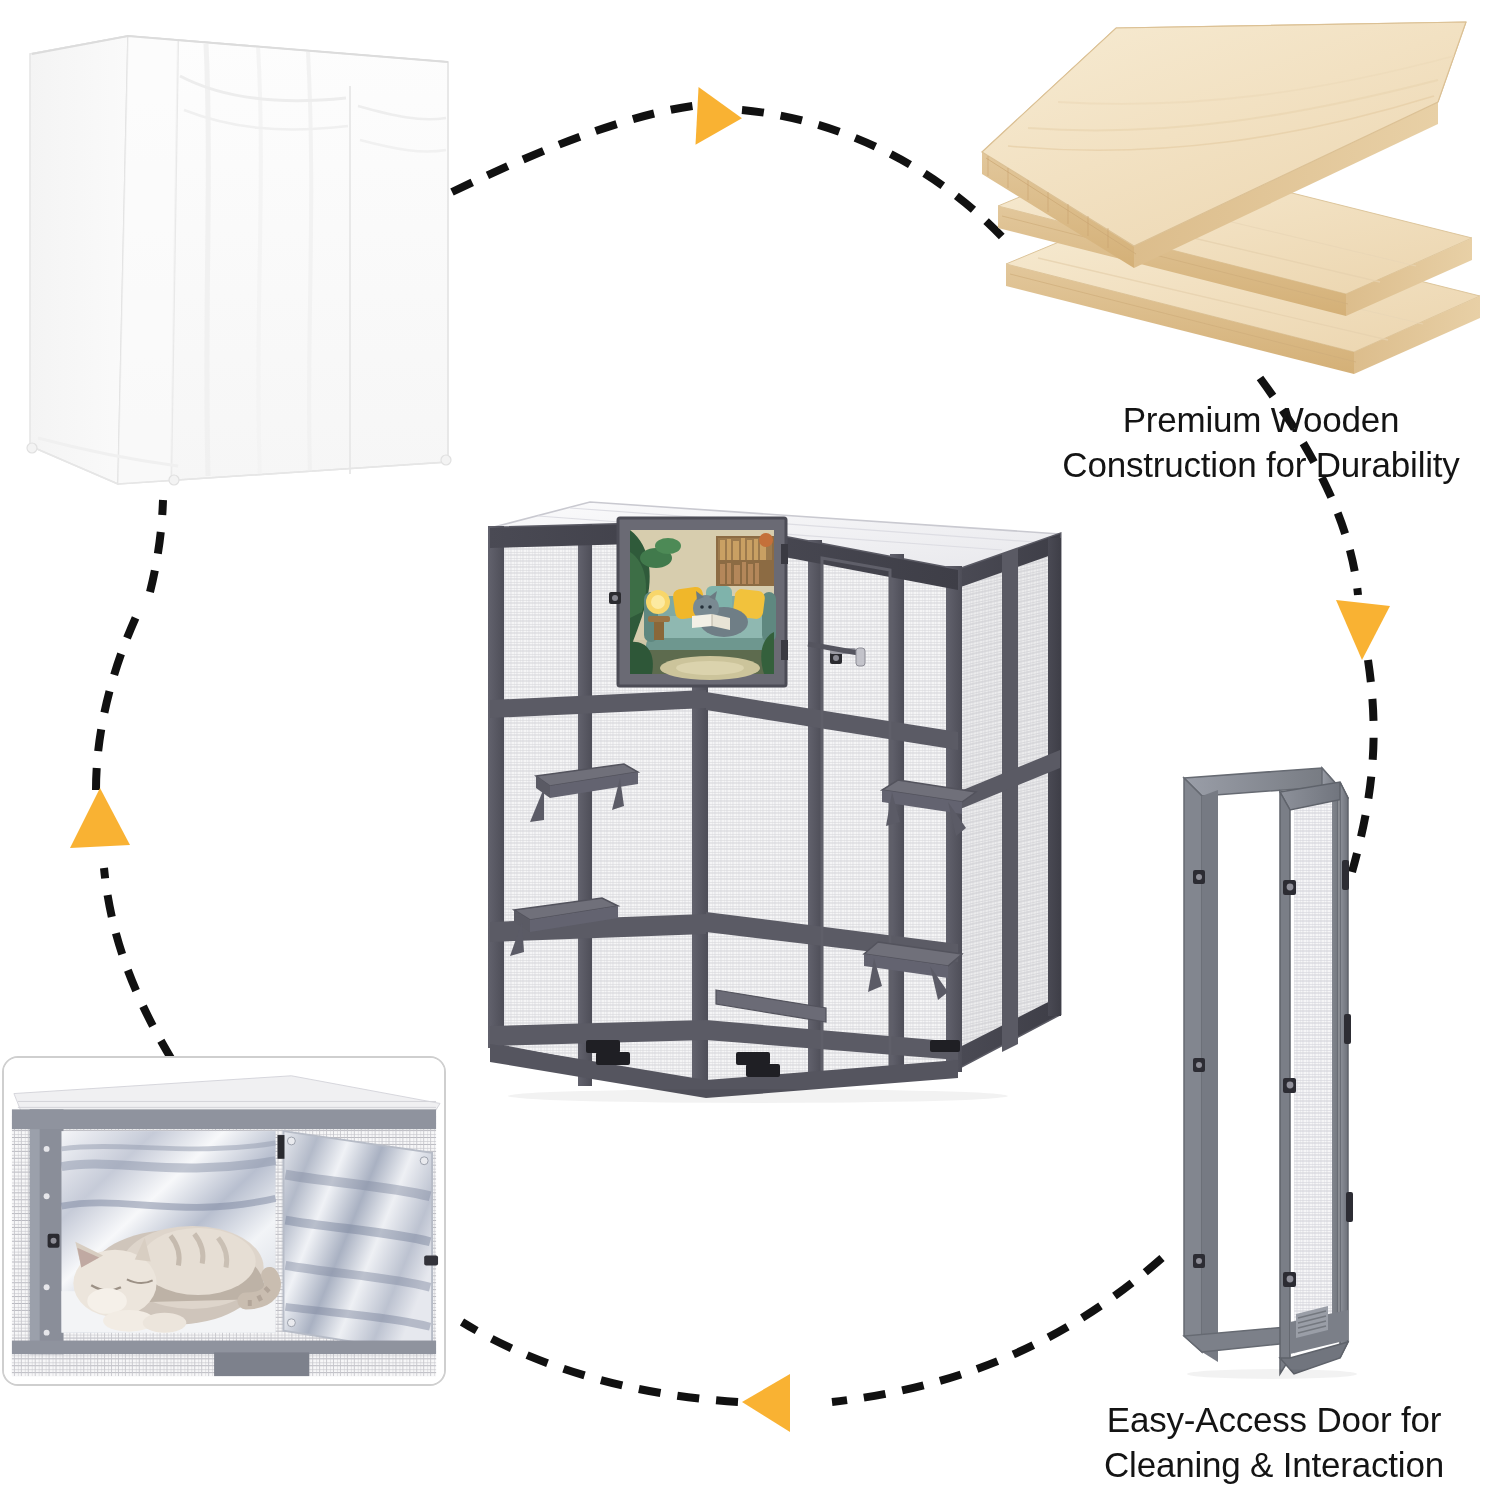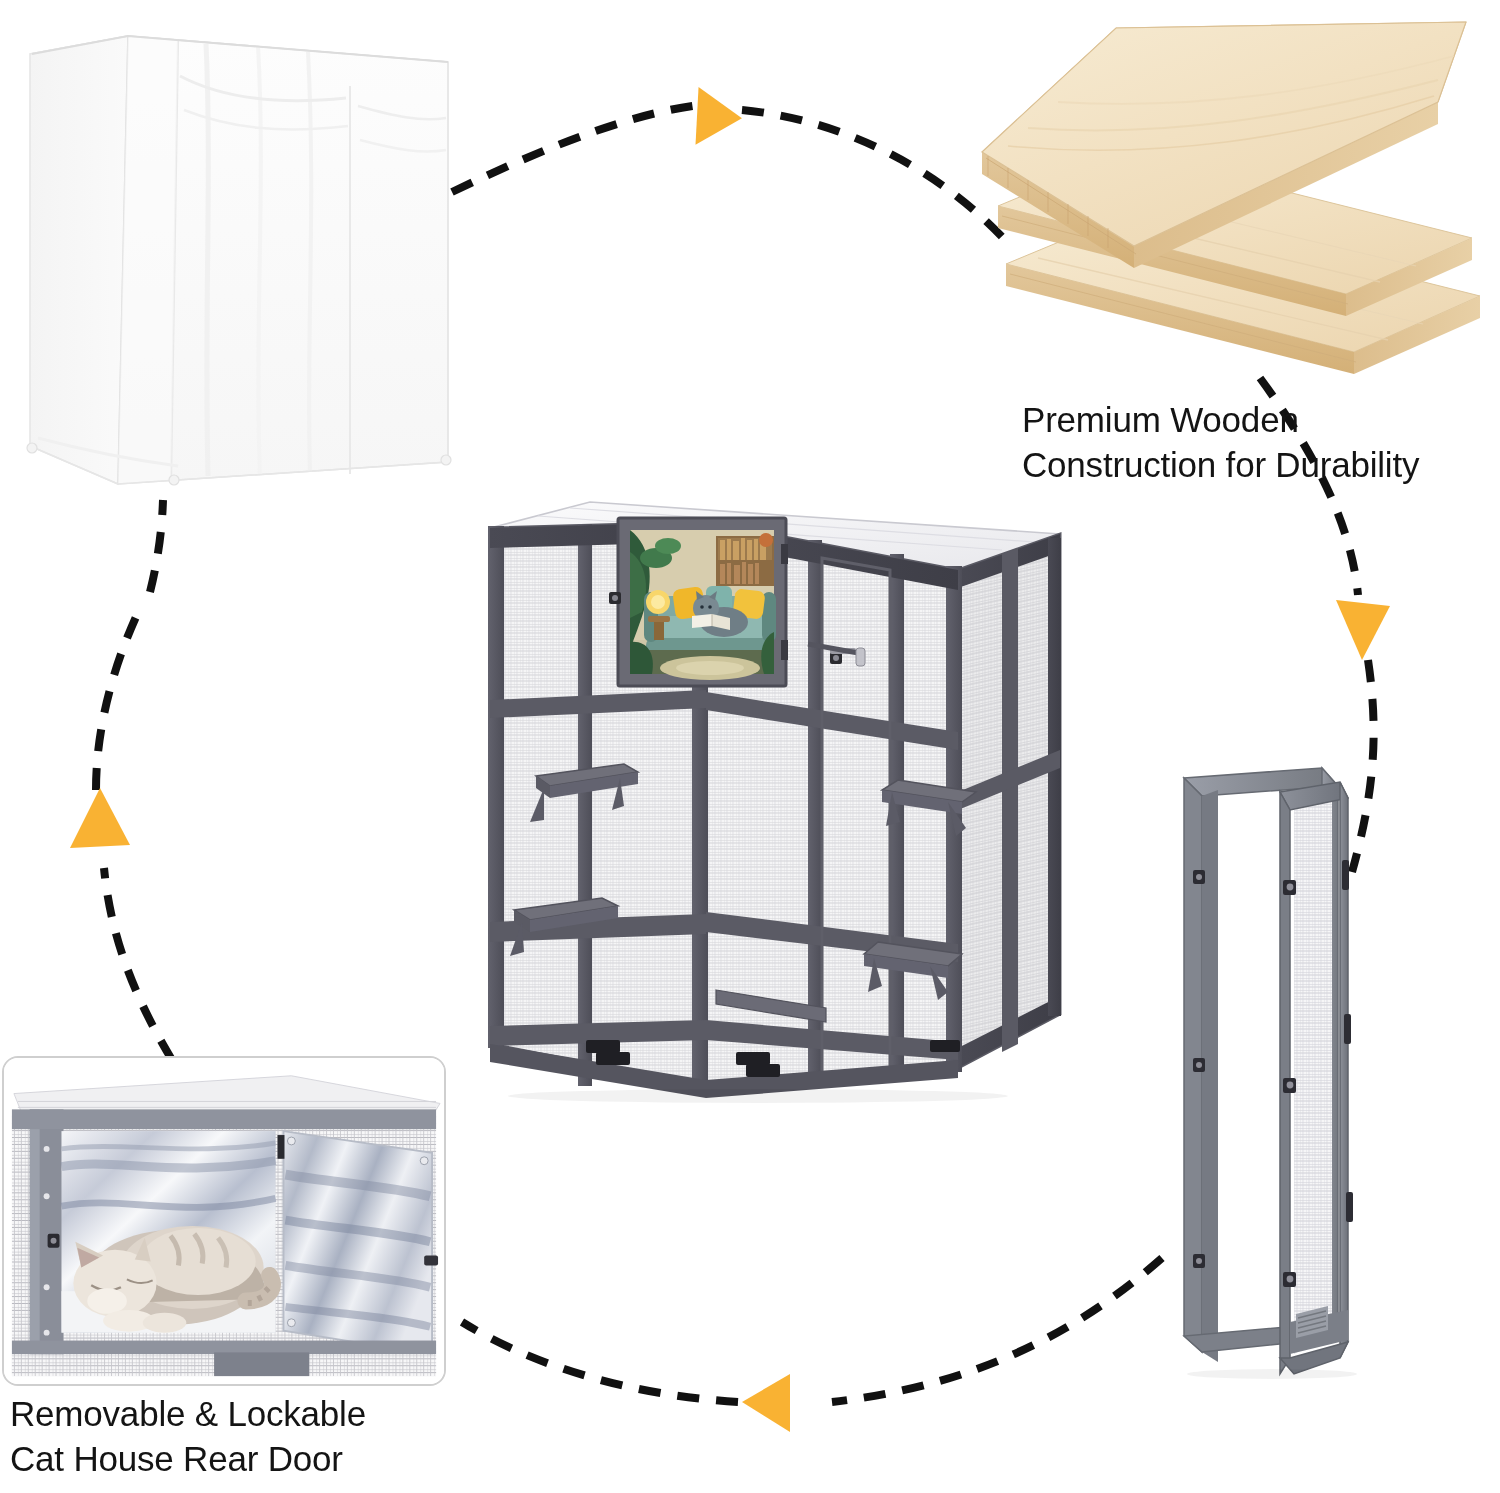--- a/index.html
+++ b/index.html
@@ -7,20 +7,21 @@
     width: 1500px; height: 1493px;
     background: #ffffff;
     font-family: "Liberation Sans", sans-serif;
     overflow: hidden;
   }
   #stage { position: relative; width: 1500px; height: 1493px; background:#fff; }
 
   
   .caption {
     position: absolute;
+    text-align: center;
     color: #141414;
     font-size: 35px;
     line-height: 1.28;
     font-weight: 500;
     letter-spacing: -0.2px;
     white-space: pre-line;
   }
   #cap-pvc   { left: 0px;    top: 522px;  width: 470px; }
   #cap-wood  { left: 1022px; top: 398px;  width: 478px; }
   #cap-rear  { left: 10px;   top: 1392px; width: 460px; }
@@ -547,17 +548,17 @@
       </g>
 
       <ellipse cx="110" cy="612" rx="85" ry="5" fill="#000" opacity="0.05"></ellipse>
     </svg>
   </div>
 
 
   <div class="caption" id="cap-wood">Premium Wooden
 Construction for Durability</div>
 
-  <div class="caption" id="cap-rear">Removable &amp; Lockable
-Cat House Rear Door</div>
-
+
+  <div class="caption" id="cap-door">Easy-Access Door for
+Cleaning &amp; Interaction</div>
 
 </div>
 
 </body></html>

